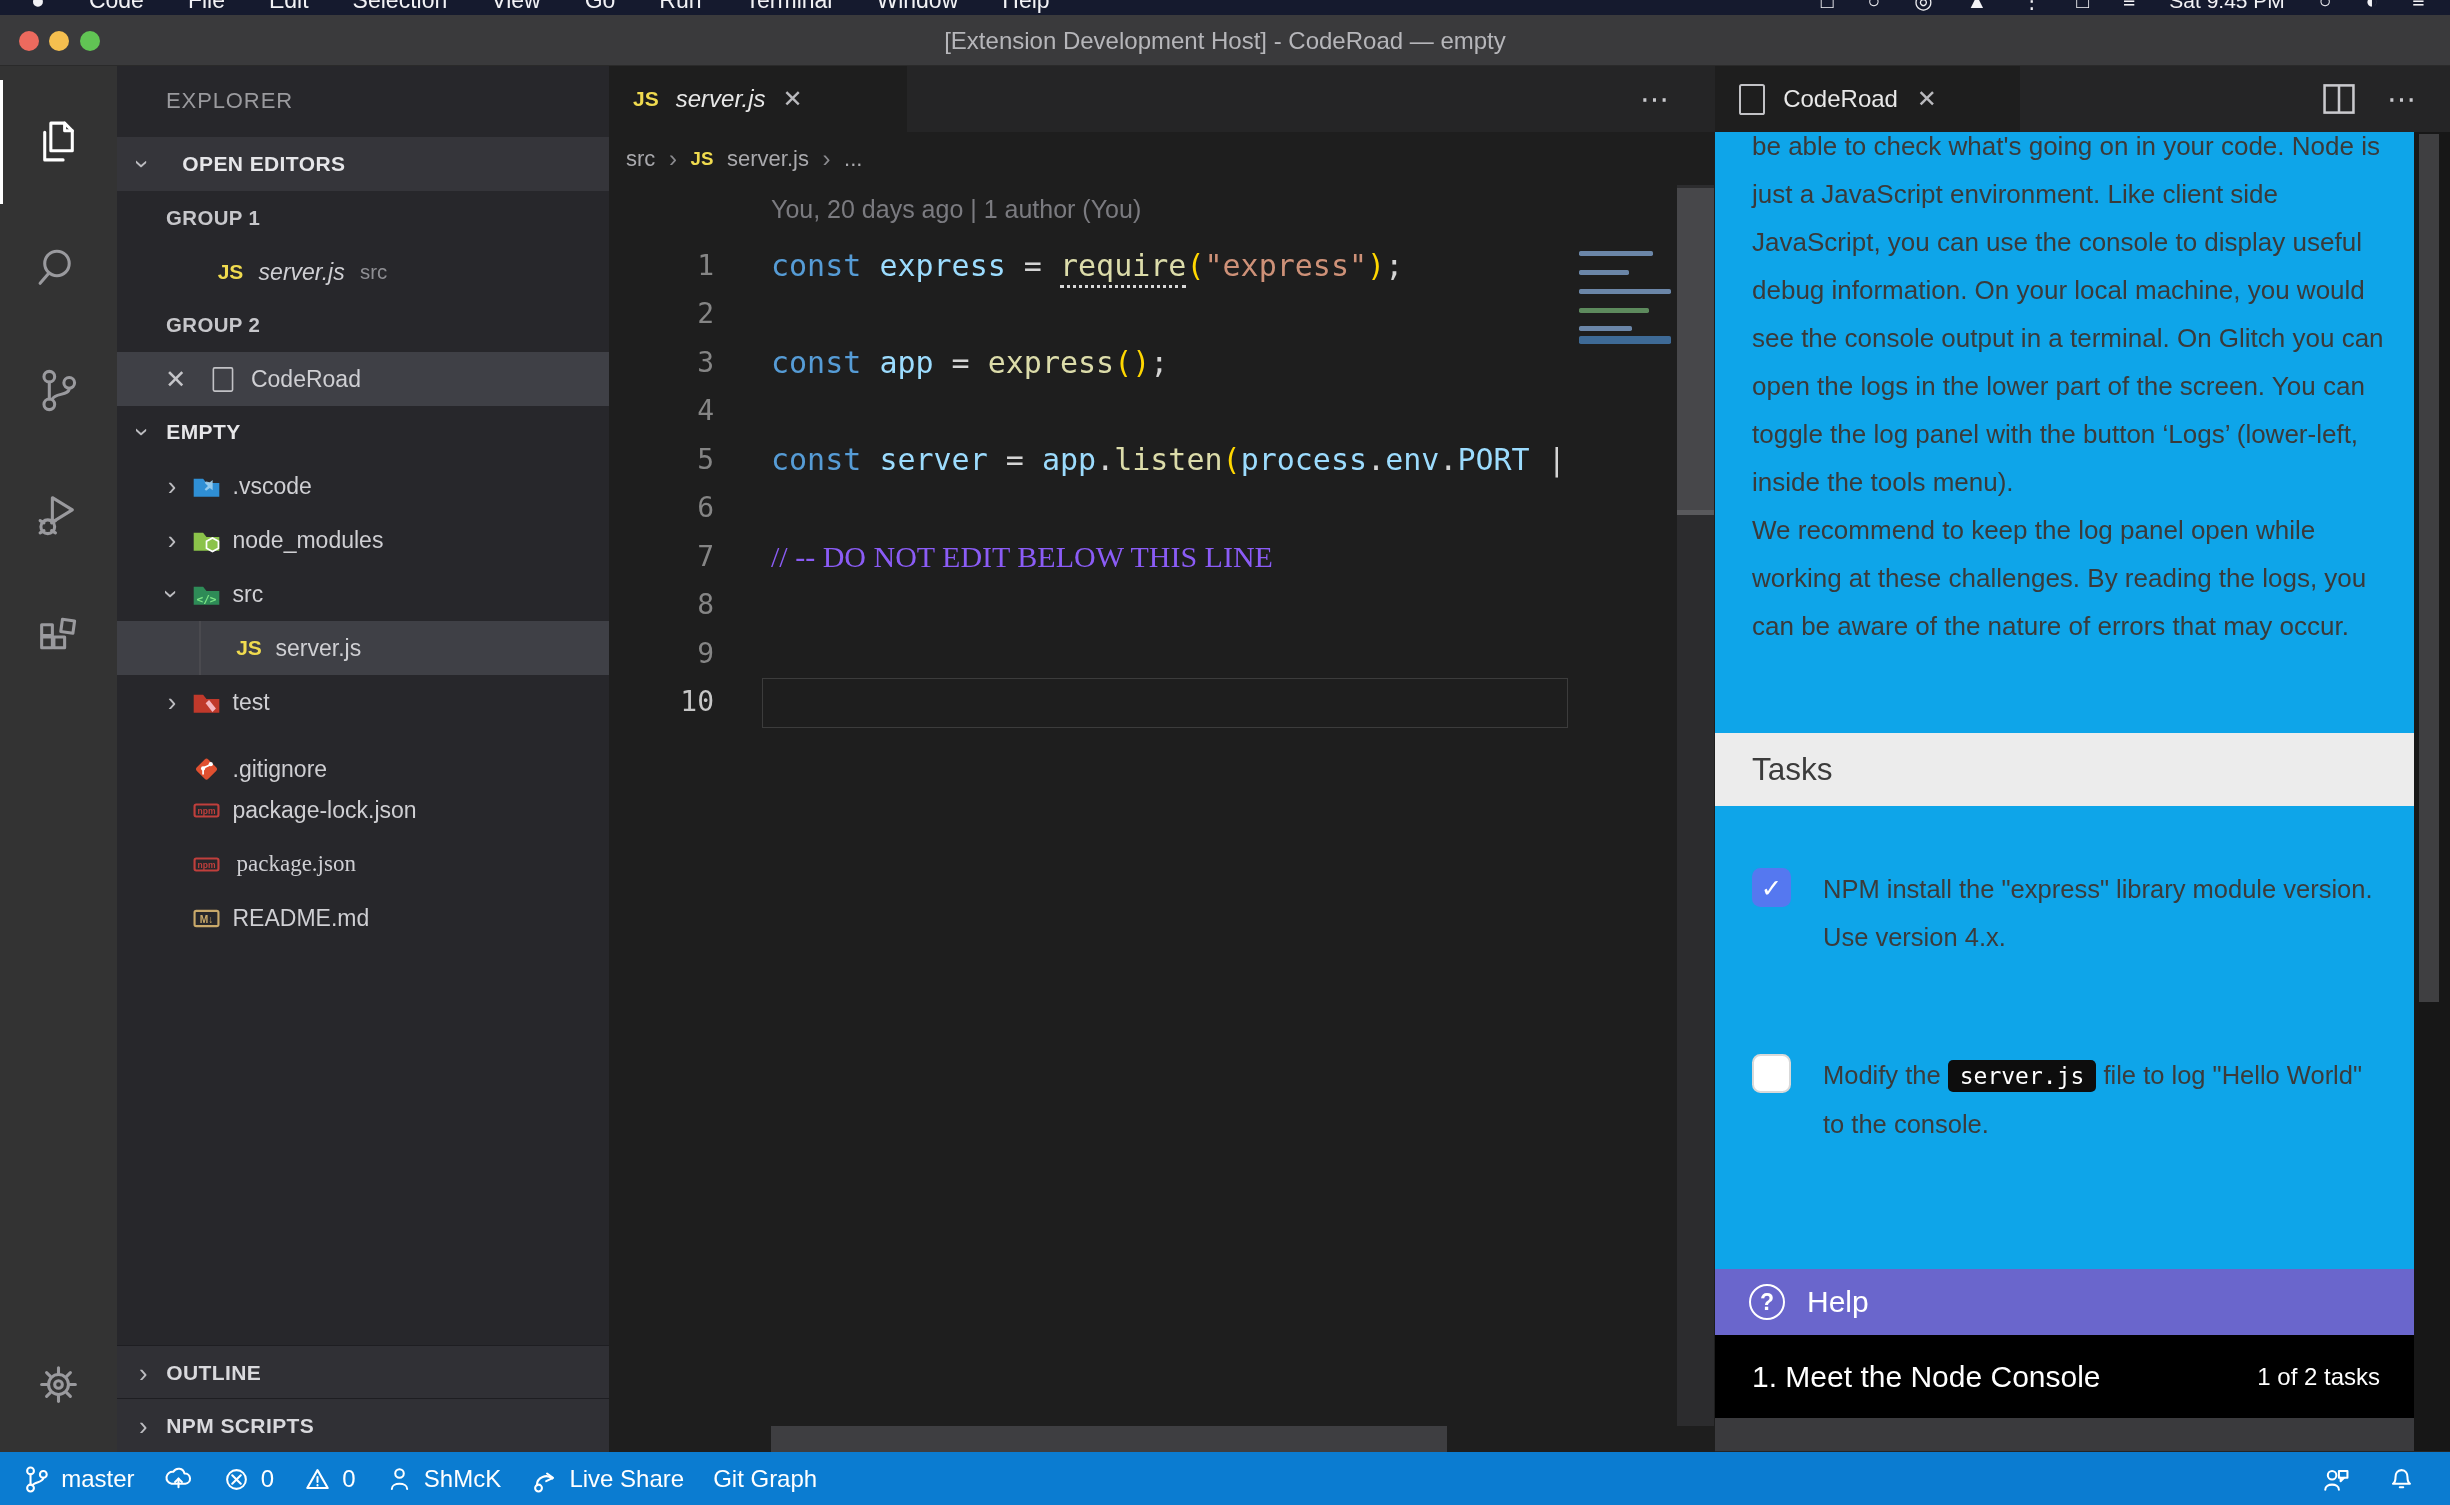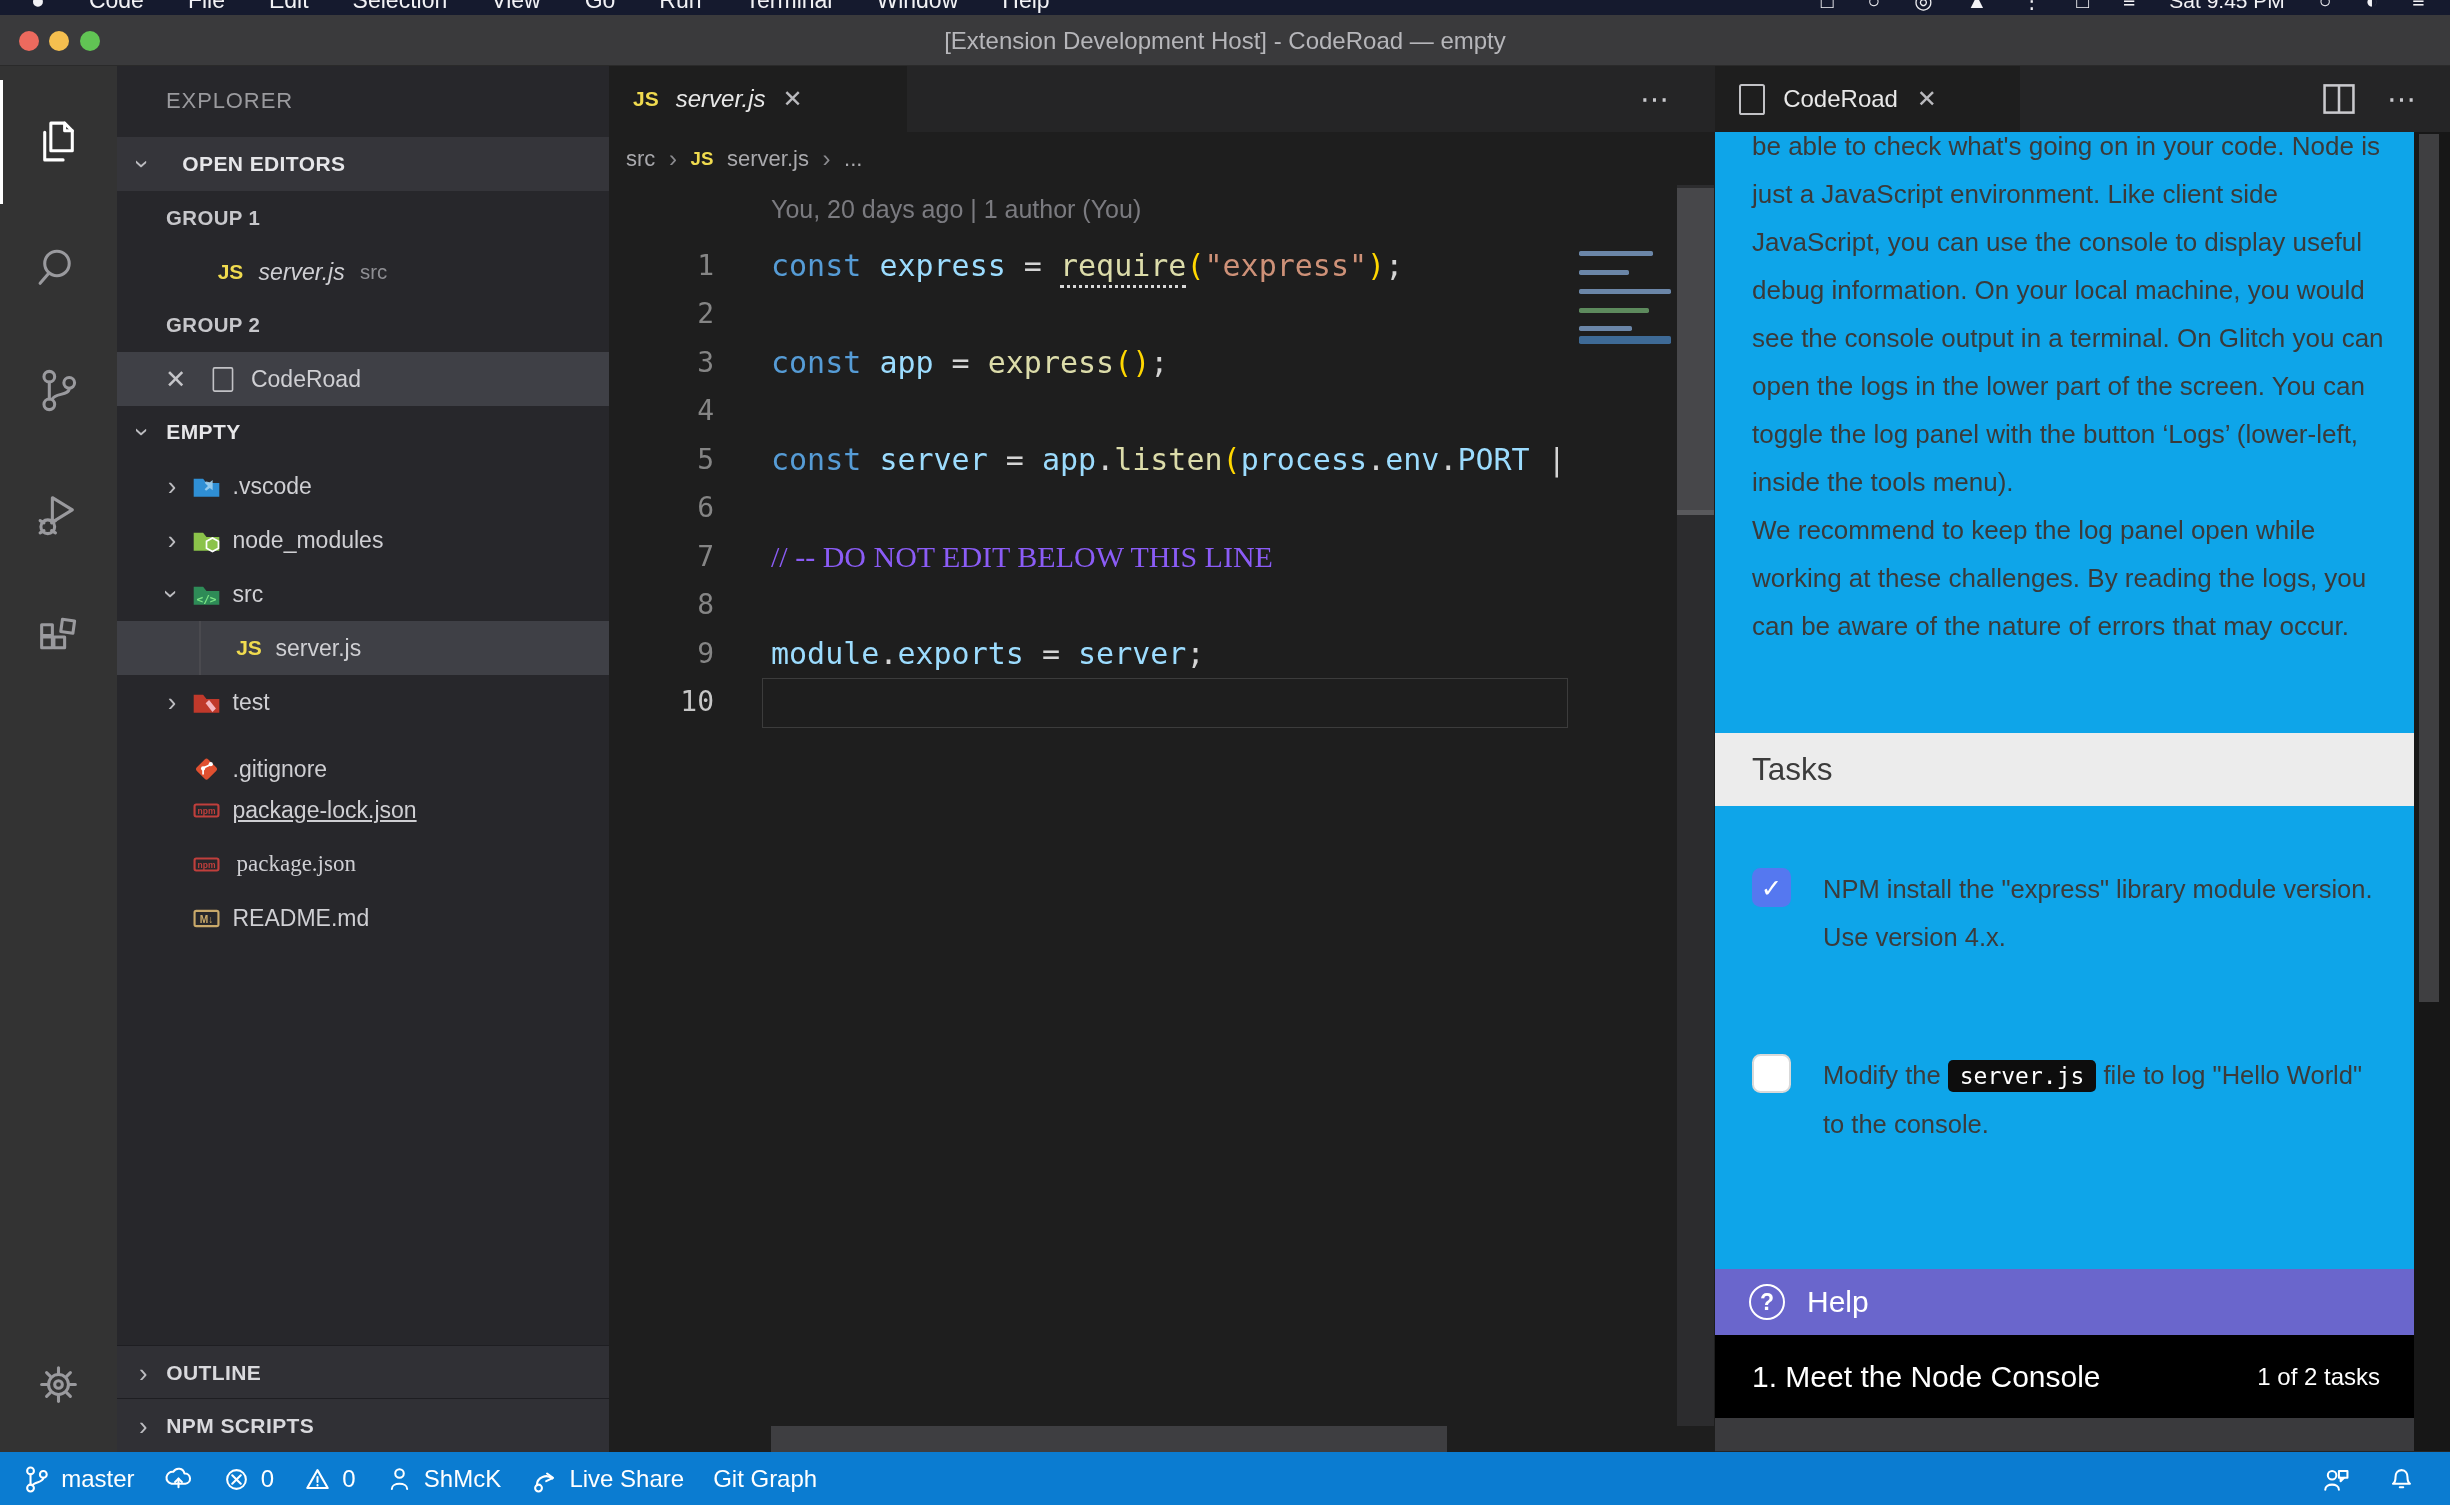--- a/index.html
+++ b/index.html
@@ -308,21 +308,21 @@
           <span style="margin-left: 12px;">.gitignore</span>
         </div>
         <div class="row" style="top: 717px;">
           <span class="chev" style="transform: rotate(0deg); visibility: hidden; margin-left: 44px;">›</span>
           <span class="tree-icon" style="margin-left: 8.5px;">
             <svg width="29" height="29" viewBox="0 0 34 34" style="font-size:16px">
               <rect x="3" y="10" width="28" height="14" rx="2" fill="none" stroke="#c03f3c" stroke-width="2.5"></rect>
               <text x="17" y="21.5" text-anchor="middle" fill="#c03f3c" font-size="10" font-weight="bold" font-family="Liberation Sans, sans-serif">npm</text>
             </svg>
           </span>
-          <span style="margin-left: 12px; text-decoration: underline;">package-lock.json</span>
+          <span style="margin-left: 12px;">package-lock.json</span>
         </div>
         <div class="row" style="top: 771px;">
           <span class="chev" style="transform: rotate(0deg); visibility: hidden; margin-left: 44px;">›</span>
           <span class="tree-icon" style="margin-left: 8.5px;">
             <svg width="29" height="29" viewBox="0 0 34 34" style="font-size:16px">
               <rect x="3" y="10" width="28" height="14" rx="2" fill="none" stroke="#c03f3c" stroke-width="2.5"></rect>
               <text x="17" y="21.5" text-anchor="middle" fill="#c03f3c" font-size="10" font-weight="bold" font-family="Liberation Sans, sans-serif">npm</text>
             </svg>
           </span>
           <span style="margin-left: 16px; font-family: Liberation Serif, serif;">package.json</span>
@@ -369,21 +369,21 @@
       <div class="code-area" id="code-area">
         <div class="annotation">You, 20 days ago | 1 author (You)</div>
       <div class="code-line" style="top: 57px;"><span class="ln">1</span><span class="code-text"><span class="tk-kw">const</span><span class="tk-pl"> </span><span class="tk-var">express</span><span class="tk-pl"> = </span><span class="tk-fn tk-u">require</span><span class="tk-br">(</span><span class="tk-str">"express"</span><span class="tk-br">)</span><span class="tk-pl">;</span></span></div>
           <div class="code-line" style="top: 105px;"><span class="ln">2</span><span class="code-text"></span></div>
           <div class="code-line" style="top: 154px;"><span class="ln">3</span><span class="code-text"><span class="tk-kw">const</span><span class="tk-pl"> </span><span class="tk-var">app</span><span class="tk-pl"> = </span><span class="tk-fn">express</span><span class="tk-br">(</span><span class="tk-br">)</span><span class="tk-pl">;</span></span></div>
           <div class="code-line" style="top: 202px;"><span class="ln">4</span><span class="code-text"></span></div>
           <div class="code-line" style="top: 251px;"><span class="ln">5</span><span class="code-text"><span class="tk-kw">const</span><span class="tk-pl"> </span><span class="tk-var">server</span><span class="tk-pl"> = </span><span class="tk-var">app</span><span class="tk-pl">.</span><span class="tk-fn">listen</span><span class="tk-br">(</span><span class="tk-var">process</span><span class="tk-pl">.</span><span class="tk-var">env</span><span class="tk-pl">.</span><span class="tk-var">PORT</span><span class="tk-pl"> </span><span class="tk-pl">||</span></span></div>
           <div class="code-line" style="top: 299px;"><span class="ln">6</span><span class="code-text"></span></div>
           <div class="code-line" style="top: 348px;"><span class="ln">7</span><span class="code-text"><span class="tk-cm">// -- DO NOT EDIT BELOW THIS LINE</span></span></div>
           <div class="code-line" style="top: 396px;"><span class="ln">8</span><span class="code-text"></span></div>
-          <div class="code-line" style="top: 445px;"><span class="ln">9</span><span class="code-text"><span class="tk-var">module</span><span class="tk-pl">.</span><span class="tk-var">exports</span><span class="tk-pl"> = </span><span class="tk-var">server</span><span class="tk-pl">;</span></span></div>
+          <div class="code-line" style="top: 445px;"><span class="ln">9</span></div>
           <div class="line10-box" style="top: 493px;"></div>
           <div class="code-line" style="top: 493px;"><span class="ln active">10</span><span class="code-text"></span></div>
         </div>
       <div class="minimap" id="minimap">
           <div class="mm-line" style="top: 66px; width: 74px; background: rgb(107, 134, 168);"></div>
           <div class="mm-line" style="top: 85px; width: 50px; background: rgb(107, 134, 168);"></div>
           <div class="mm-line" style="top: 104px; width: 92px; background: rgb(107, 134, 168);"></div>
           <div class="mm-line" style="top: 123px; width: 70px; background: rgb(93, 138, 93);"></div>
           <div class="mm-line" style="top: 141px; width: 53px; background: rgb(107, 134, 168);"></div>
           <div class="mm-line" style="top: 151px; width: 92px; height: 7.7px; background: rgb(62, 106, 150);"></div>

